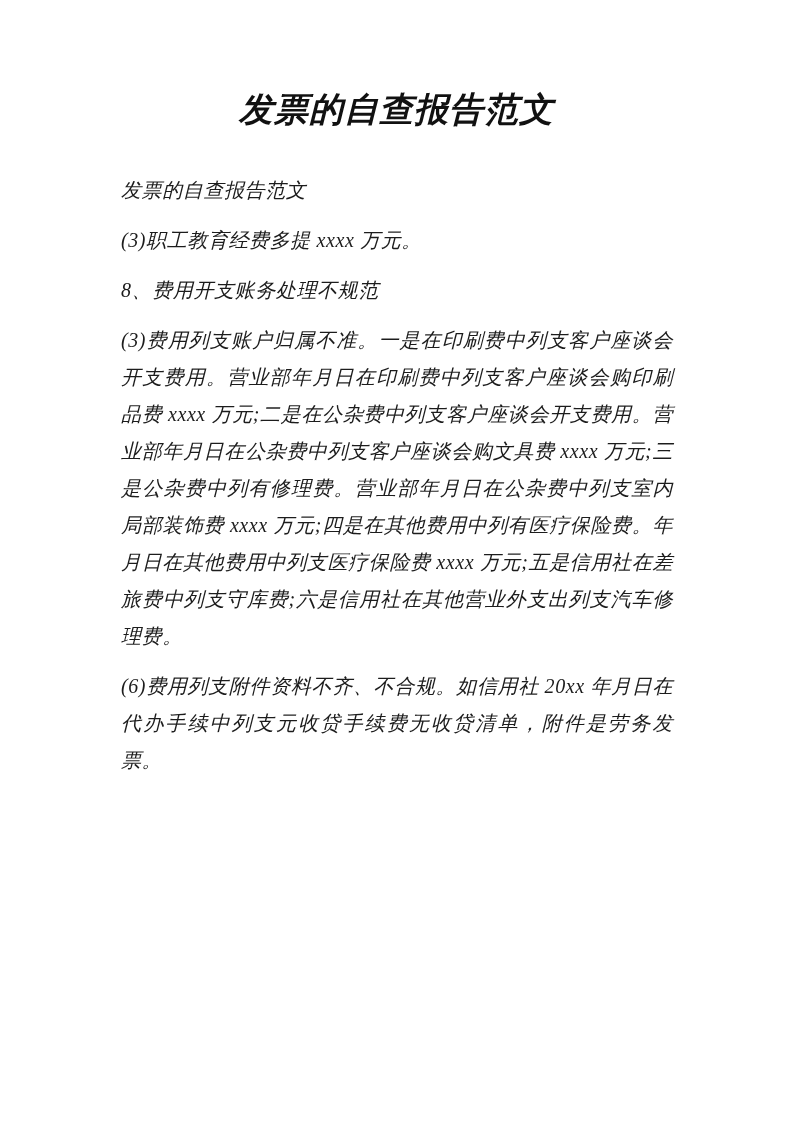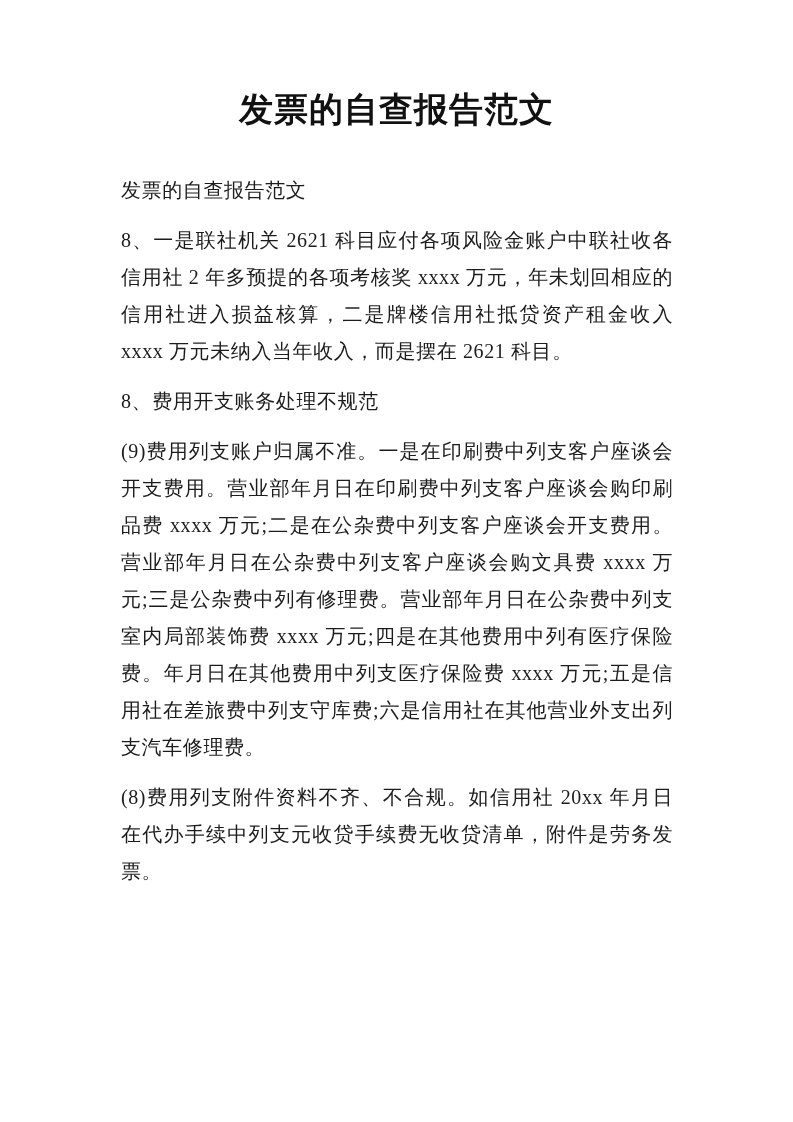--- a/index.html
+++ b/index.html
@@ -9,20 +9,21 @@
   }
   .page {
     position: relative;
     width: 793px;
     height: 1122px;
     background: #ffffff;
     overflow: hidden;
     font-family: "Liberation Serif", "DejaVu Serif", serif;
     color: #1c1c1c;
     box-sizing: border-box;
+    font-style: italic;
   }
   .doc-title {
     margin: 0;
     padding-top: 90px;
     text-align: center;
     font-size: 34px;
     line-height: 40px;
     font-weight: bold;
     letter-spacing: 1px;
     color: #111111;
@@ -41,18 +42,18 @@
   }
 </style>
 </head>
 <body>
 
 <div class="page">
   <h1 class="doc-title">发票的自查报告范文</h1>
 
   <div class="doc-body">
     <p>发票的自查报告范文</p>
-    <p>8、一是联社机关 2621 科目应付各项风险金账户中联社收各信用社 2 年多预提的各项考核奖 xxxx 万元，年未划回相应的信用社进入损益核算，二是牌楼信用社抵贷资产租金收入 xxxx 万元未纳入当年收入，而是摆在 2621 科目。</p>
+    <p>(3)职工教育经费多提 xxxx 万元。</p>
     <p>8、费用开支账务处理不规范</p>
-    <p>(9)费用列支账户归属不准。一是在印刷费中列支客户座谈会开支费用。营业部年月日在印刷费中列支客户座谈会购印刷品费 xxxx 万元;二是在公杂费中列支客户座谈会开支费用。营业部年月日在公杂费中列支客户座谈会购文具费 xxxx 万元;三是公杂费中列有修理费。营业部年月日在公杂费中列支室内局部装饰费 xxxx 万元;四是在其他费用中列有医疗保险费。年月日在其他费用中列支医疗保险费 xxxx 万元;五是信用社在差旅费中列支守库费;六是信用社在其他营业外支出列支汽车修理费。</p>
-    <p>(8)费用列支附件资料不齐、不合规。如信用社 20xx 年月日在代办手续中列支元收贷手续费无收贷清单，附件是劳务发票。</p>
+    <p>(3)费用列支账户归属不准。一是在印刷费中列支客户座谈会开支费用。营业部年月日在印刷费中列支客户座谈会购印刷品费 xxxx 万元;二是在公杂费中列支客户座谈会开支费用。营业部年月日在公杂费中列支客户座谈会购文具费 xxxx 万元;三是公杂费中列有修理费。营业部年月日在公杂费中列支室内局部装饰费 xxxx 万元;四是在其他费用中列有医疗保险费。年月日在其他费用中列支医疗保险费 xxxx 万元;五是信用社在差旅费中列支守库费;六是信用社在其他营业外支出列支汽车修理费。</p>
+    <p>(6)费用列支附件资料不齐、不合规。如信用社 20xx 年月日在代办手续中列支元收贷手续费无收贷清单，附件是劳务发票。</p>
   </div>
 </div>
 
 </body></html>

